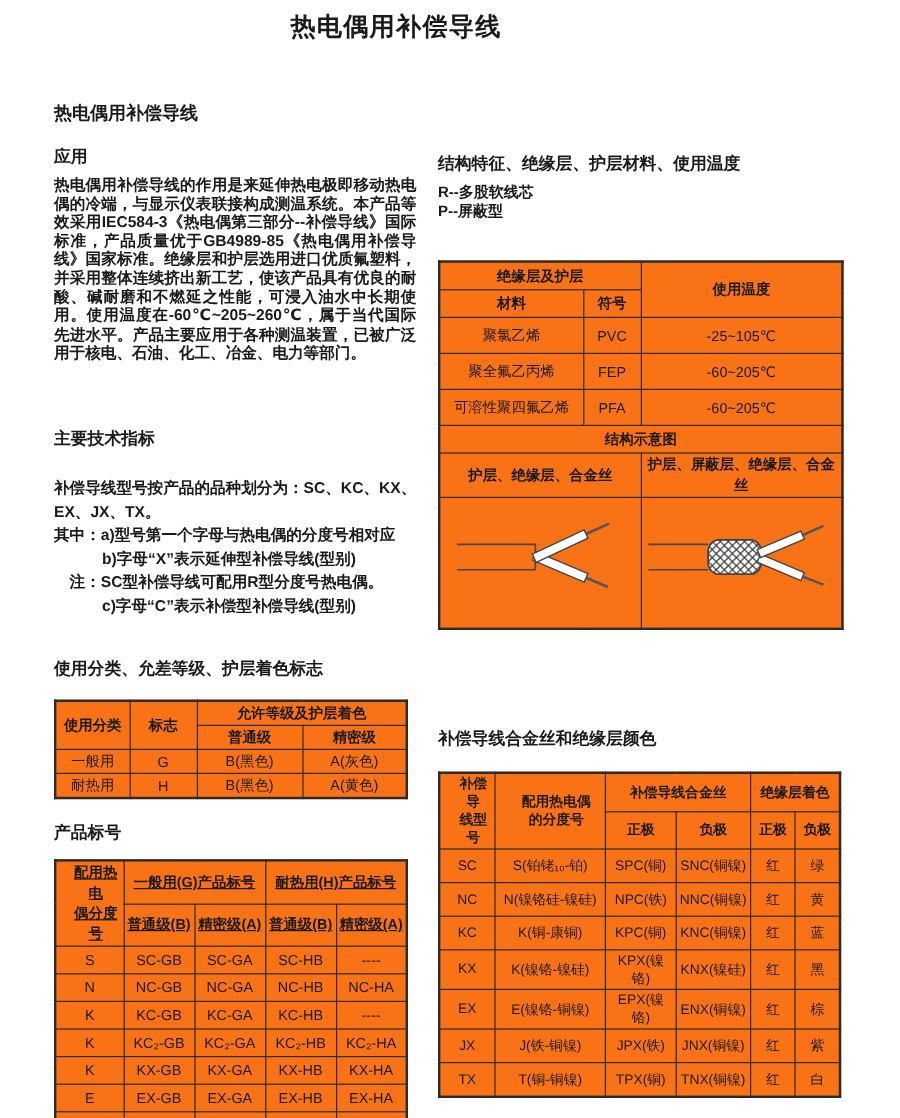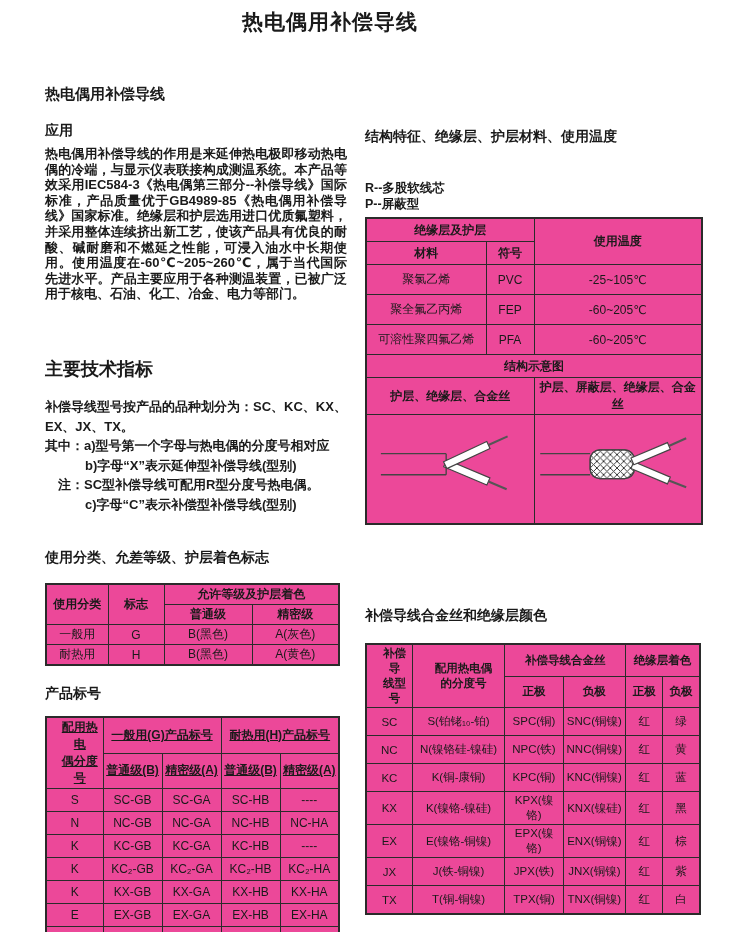--- a/index.html
+++ b/index.html
@@ -12,32 +12,32 @@
   .col{position:absolute;}
   .left-col{left:45px;top:85px;width:302px;height:847px;}
   .right-col{left:365px;top:128px;width:340px;height:804px;}
   .abs{position:absolute;left:0;}
 
   h2,h3{margin:0;padding:0;font-weight:bold;}
   .sec-main{top:0;font-size:15px;}
   .h-app{top:37px;font-size:14px;}
   .app-body{top:61px;width:302px;margin:0;font-size:13px;line-height:15.6px;
             text-align:justify;font-weight:600;}
-  .h-tech{top:272px;font-size:18px;}
+  .h-tech{top:272px;font-size:14px;}
   .tech-lines{top:312px;width:302px;font-size:13px;line-height:19.5px;font-weight:600;}
   .tl{white-space:nowrap;}
   .indent-b{padding-left:40px;}
   .indent-n{padding-left:13px;}
   .h-class{top:464px;font-size:14px;}
   .h-prod{top:600px;font-size:14px;text-align:right;}
   .h-struct{top:0;font-size:14px;}
-  .legend{top:52px;font-size:12.5px;line-height:16px;font-weight:600;}
+  .legend{top:24px;font-size:12.5px;line-height:16px;font-weight:600;}
   .h-colors{top:479px;font-size:14px;}
 
-  table{border-collapse:collapse;table-layout:fixed;background:#ec4899;}
+  table{border-collapse:collapse;table-layout:fixed;background:#f97316;}
   table,th,td{border:1px solid #2b2b2b;}
   table{border-width:2px;}
   th,td{text-align:center;vertical-align:middle;padding:1px 2px;overflow:hidden;}
   th{font-weight:bold;}
   .pre{white-space:pre-line;padding-left:12px;}
 
   .t1{top:498px;width:293px;font-size:12px;}
   .t1 th{height:15px;}
   .t1 td{height:16px;}
 

